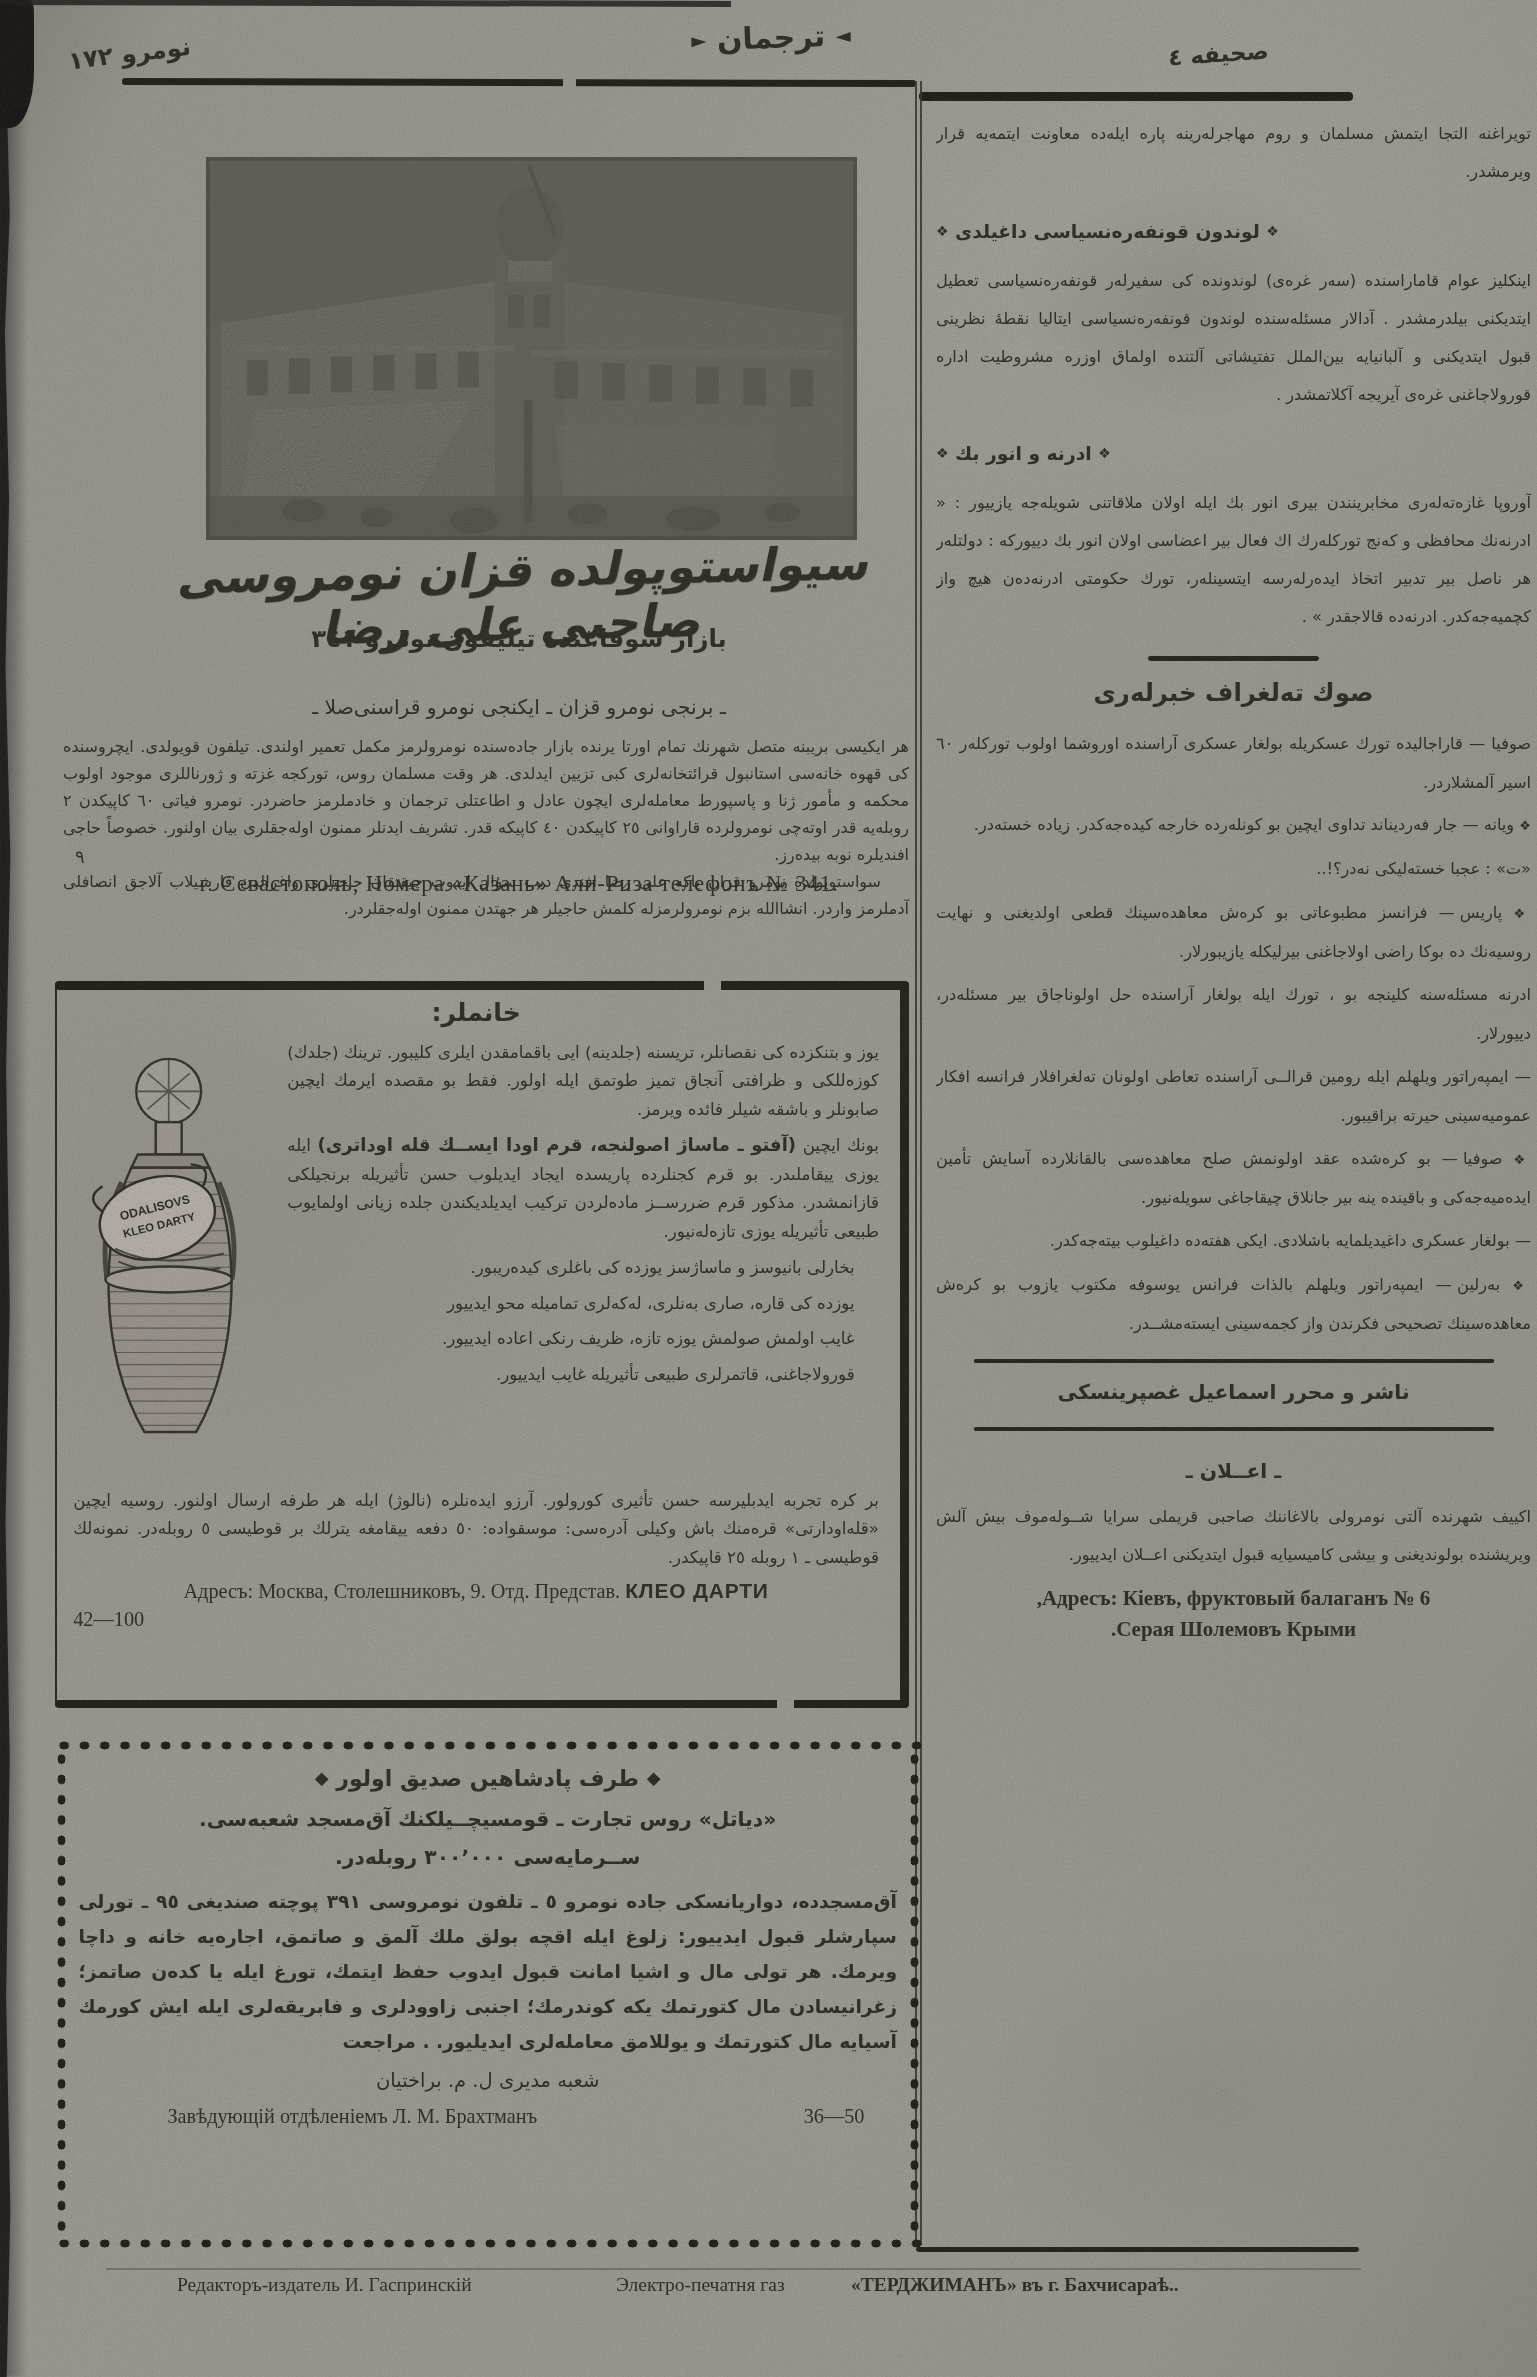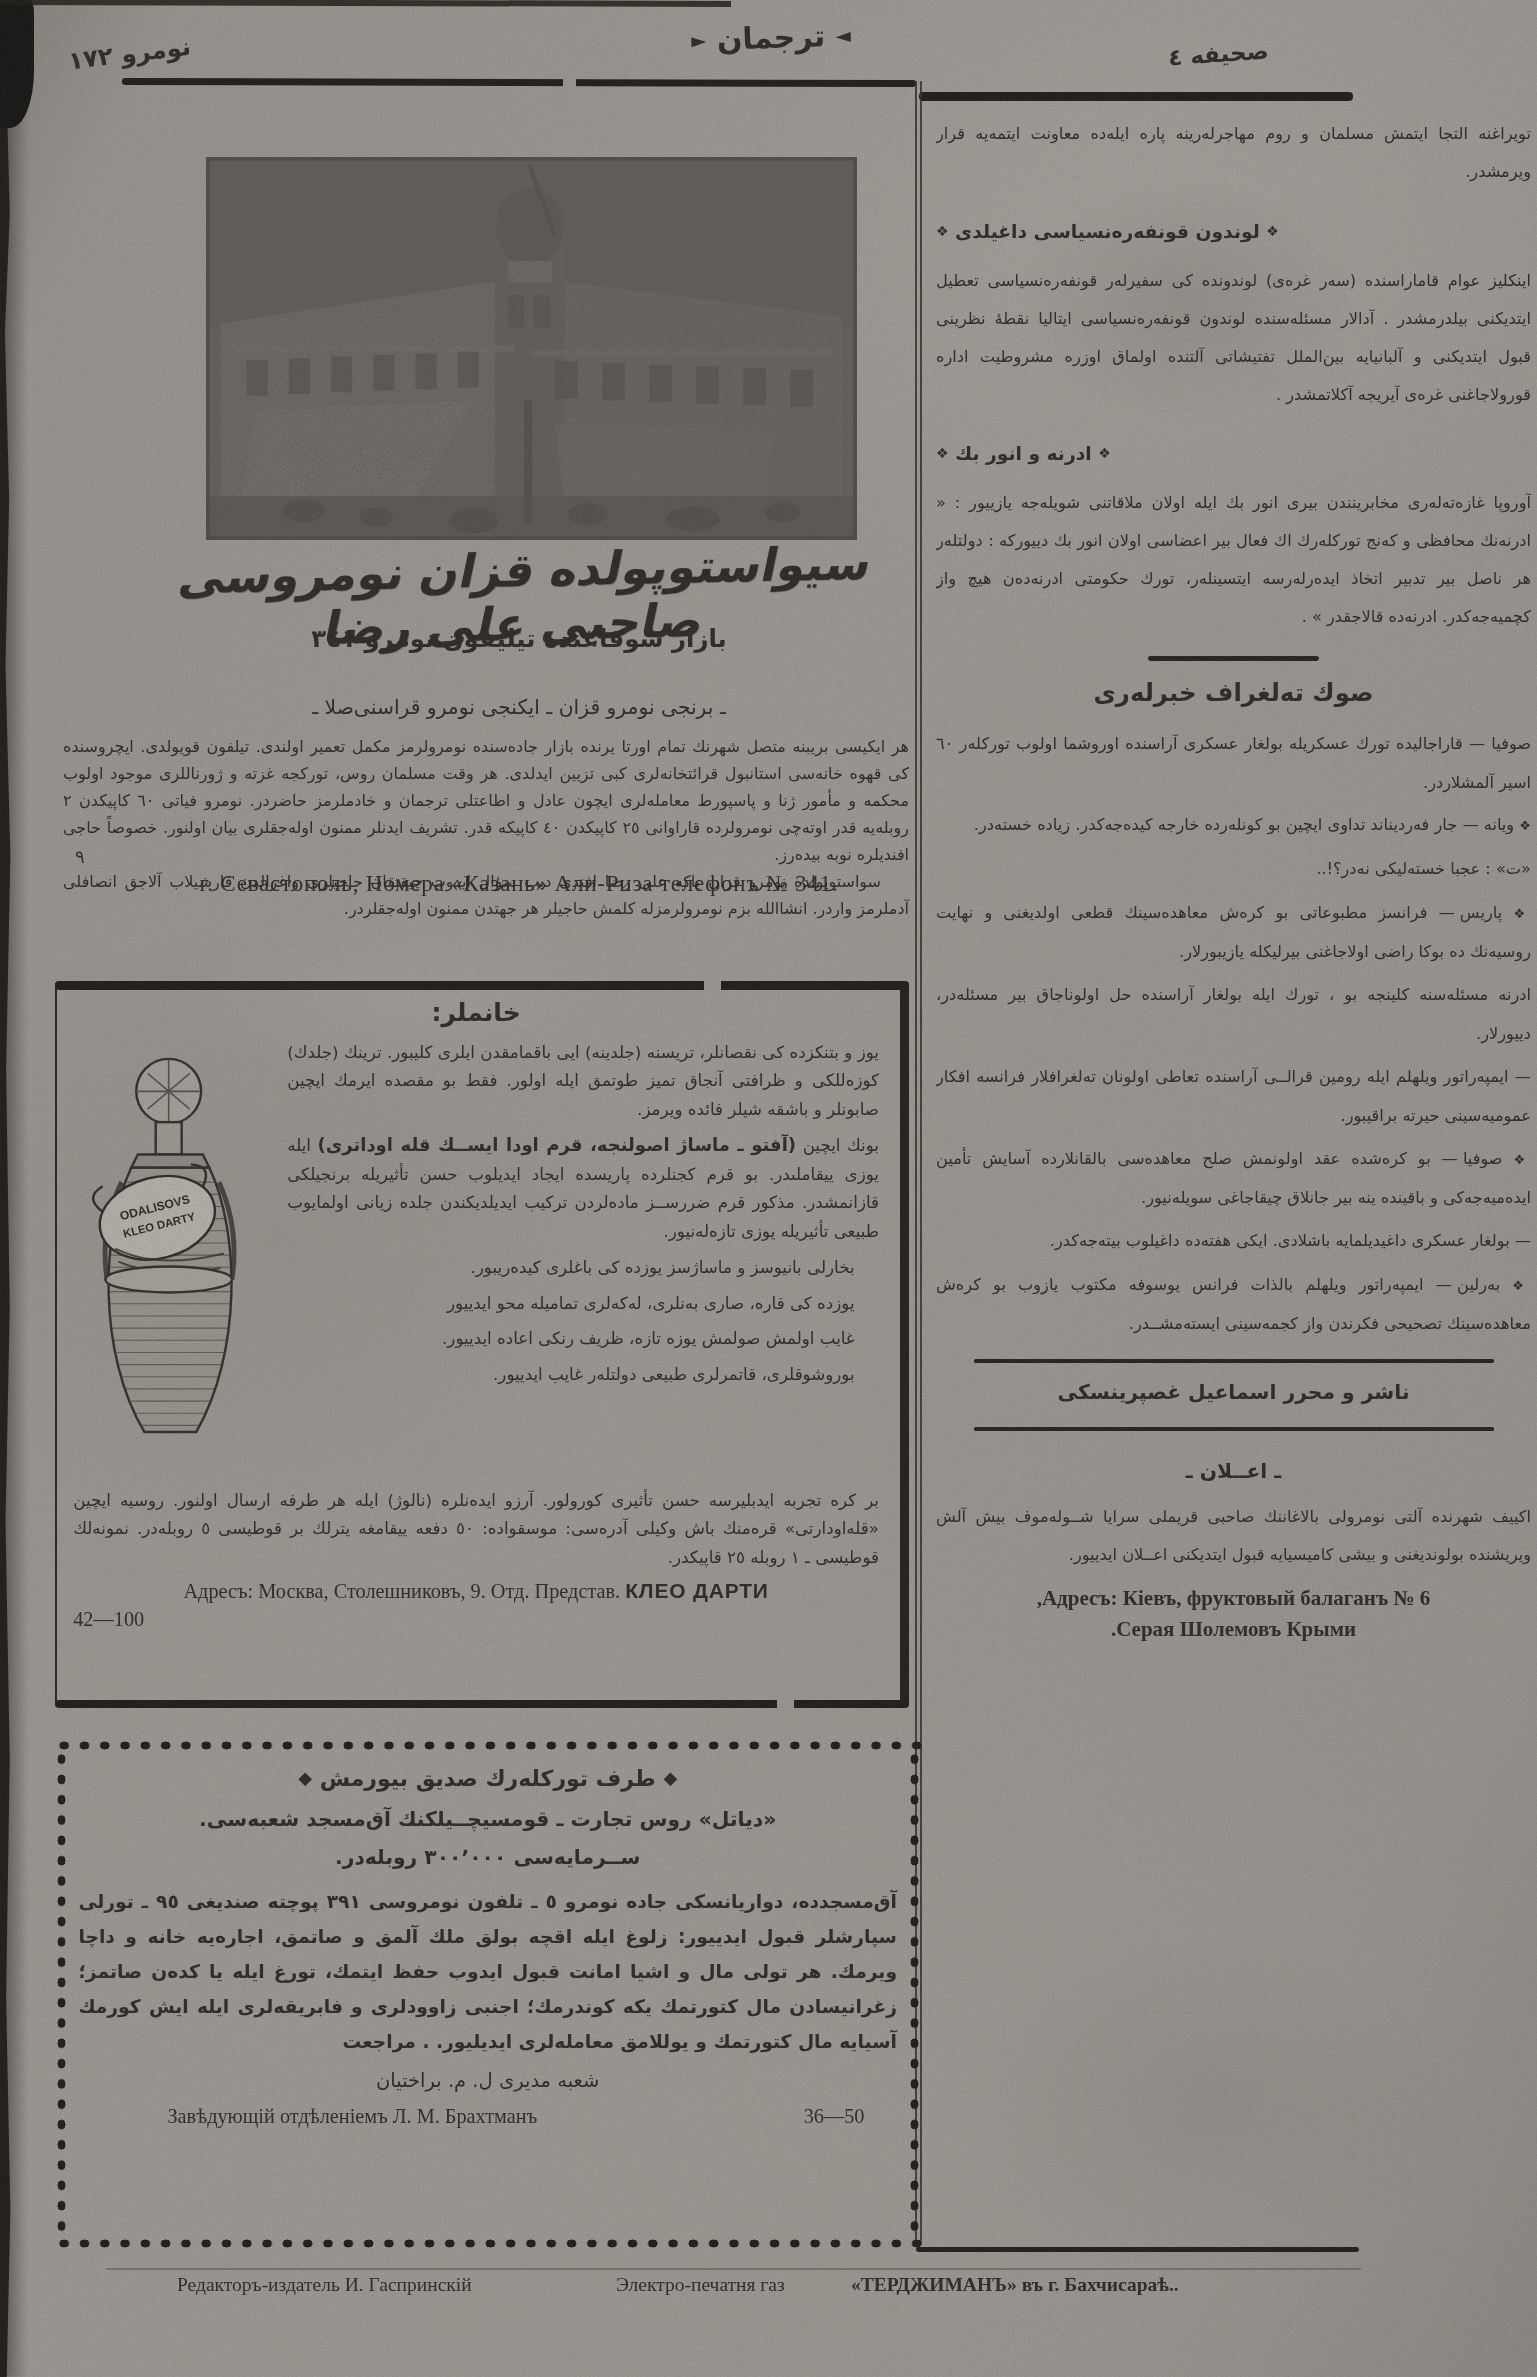--- a/index.html
+++ b/index.html
@@ -223,40 +223,40 @@
         </g>
         <path d="M52,252 q52,26 134,6 M56,268 q50,22 126,8" stroke="#2b2722" stroke-width="2.5" fill="none" opacity=".8"></path>
         <ellipse cx="118" cy="290" rx="78" ry="16" fill="#b5b1a9" stroke="#2b2722" stroke-width="3"></ellipse>
       </svg>
     </span>
     <p class="just">يوز و بتنكزده كى نقصانلر، تريسنه (جلدينه) ايى باقمامقدن ايلرى كليبور. ترينك (جلدك) كوزەللكى و ظرافتى آنجاق تميز طوتمق ايله اولور. فقط بو مقصده ايرمك ايچين صابونلر و باشقه شيلر فائده ويرمز.</p>
     <p class="just"><span>بونك ايچين </span><span class="b">(آفتو ـ ماساژ اصولنجه، قرم اودا ايســك قله اوداترى)</span><span> ايله يوزى ييقاملىدر. بو قرم كجنلرده پاريسده ايجاد ايديلوب حسن تأثيريله برنجيلكى قازانمشدر. مذكور قرم ضررســز مادەلردن تركيب ايديلديكندن جلده زيانى اولمايوب طبيعى تأثيريله يوزى تازەلەنيور.</span></p>
     <p class="ind">بخارلى بانيوسز و ماساژسز يوزده كى باغلرى كيدەريبور.</p>
     <p class="ind">يوزده كى قاره، صارى بەنلرى، لەكەلرى تماميله محو ايدييور</p>
     <p class="ind">غايب اولمش صولمش يوزه تازه، ظريف رنكى اعاده ايدييور.</p>
-    <p class="ind">بوروشوقلرى، قاتمرلرى طبيعى دولتلەر غايب ايدييور.</p>
+    <p class="ind">قورولاجاغنى، قاتمرلرى طبيعى تأثيريله غايب ايدييور.</p>
     <p class="just last">بر كره تجربه ايدبليرسه حسن تأثيرى كورولور. آرزو ايدەنلره (نالوژ) ايله هر طرفه ارسال اولنور. روسيه ايچين «قلەاودارتى» قرەمنك باش وكيلى آدرەسى: موسقواده: ٥٠ دفعه ييقامغه يترلك بر قوطيسى ٥ روبلەدر. نمونەلك قوطيسى ـ ١ روبله ٢٥ قاپيكدر.</p>
     <div class="ad1-addr ru">
       <span>Адресъ:</span>
       <span>Москва, Столешниковъ, 9. Отд. Представ.</span>
       <span class="brand">КЛЕО ДАРТИ</span>
     </div>
     <div class="ad1-serial ru">42—100</div>
   </div>
 </div>
 
 <div class="abs ad2">
   <div class="dots-h t"></div>
   <div class="dots-h b"></div>
   <div class="dots-v l"></div>
   <div class="dots-v r"></div>
   <div class="ad2-inner ar">
     <div class="hrow">
       <span class="orn">◆</span>
-      <span>طرف توركلەرك صديق بيورمش</span>
+      <span>طرف پادشاهيں صديق اولور</span>
       <span class="orn">◆</span>
     </div>
     <div class="l1">«دياتل» روس تجارت ـ قومسيچــيلكنك آق‌مسجد شعبەسى.</div>
     <div class="l2">ســرمايەسى ٣٠٠٬٠٠٠ روبلەدر.</div>
     <div class="bdy just">آق‌مسجدده، دواريانسكى جاده نومرو ٥ ـ تلفون نومروسى ٣٩١ پوچته صنديغى ٩٥ ـ تورلى سپارشلر قبول ايدييور: زلوغ ايله اقچه بولق ملك آلمق و صاتمق، اجارەيه خانه و داچا ويرمك. هر تولى مال و اشيا امانت قبول ايدوب حفظ ايتمك، تورغ ايله يا كدەن صاتمز؛ زغرانيسادن مال كتورتمك يكه كوندرمك؛ اجنبى زاوودلرى و فابريقەلرى ايله ايش كورمك آسيايه مال كتورتمك و يوللامق معاملەلرى ايديليور. . مراجعت</div>
     <div class="mgr">شعبه مديرى ل. م. براختيان</div>
     <div class="ad2-foot ru">
       <span>Завѣдующій отдѣленіемъ Л. М. Брахтманъ</span>
       <span>36—50</span>
     </div>

